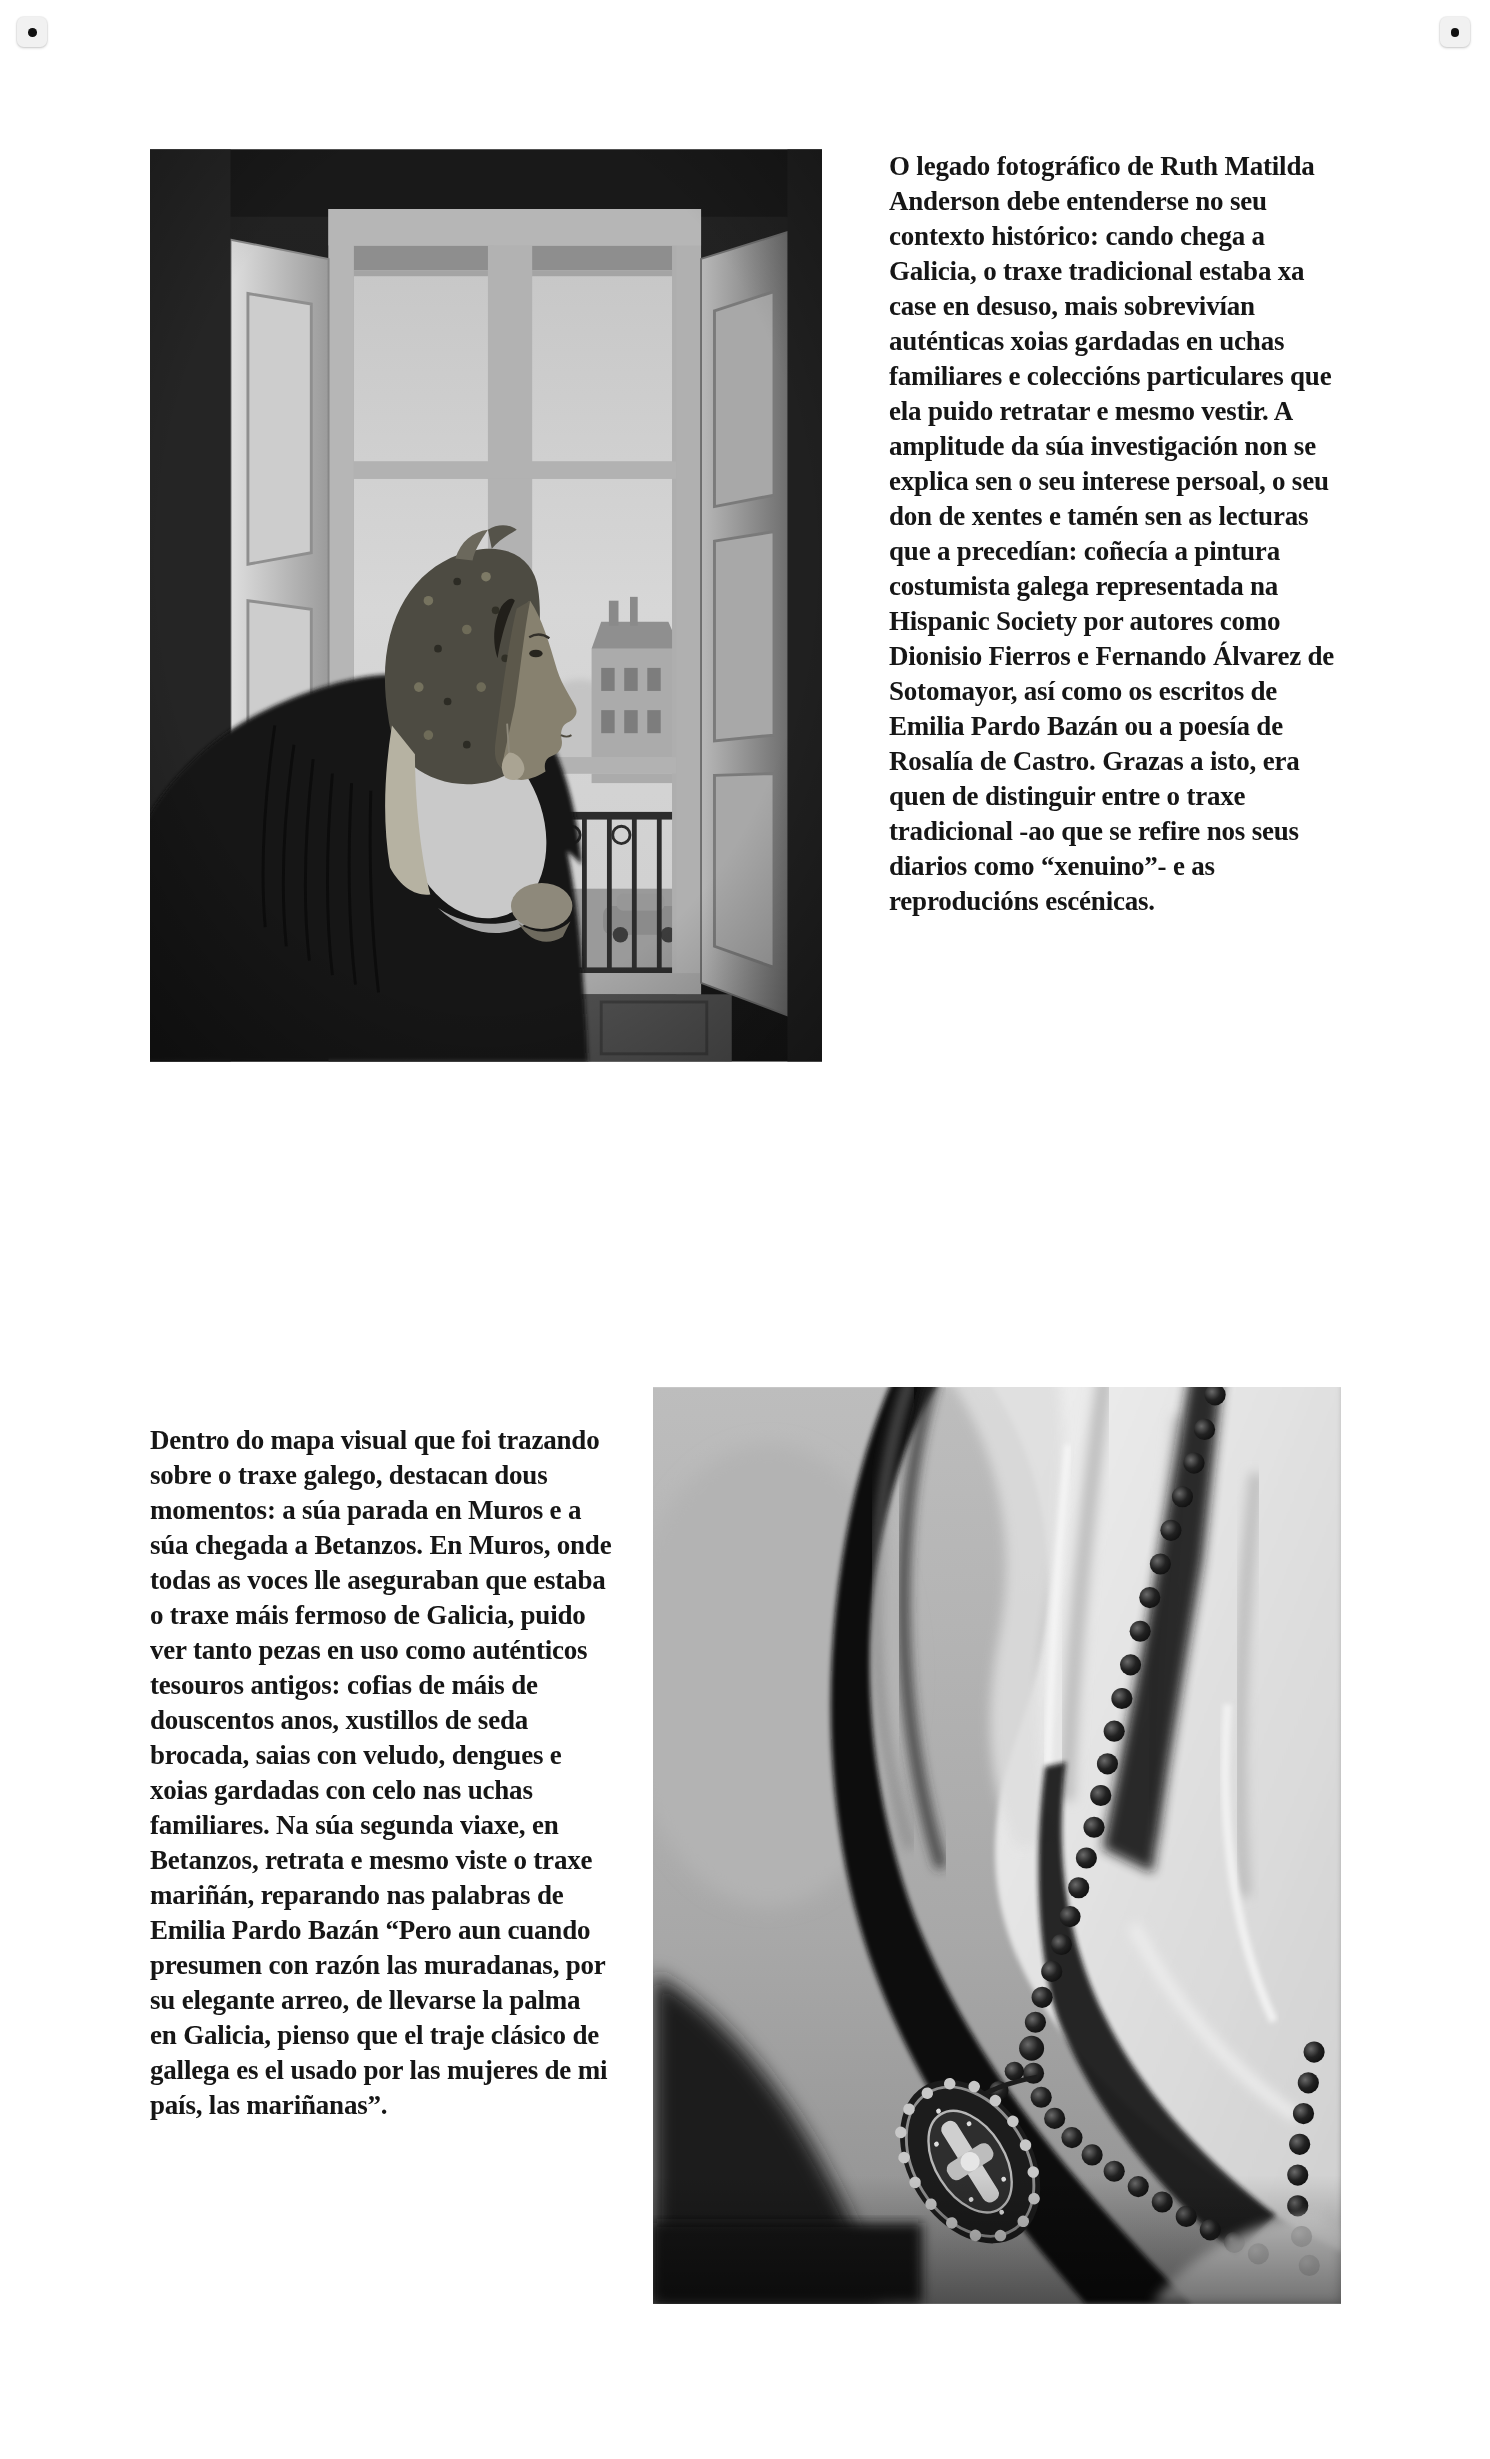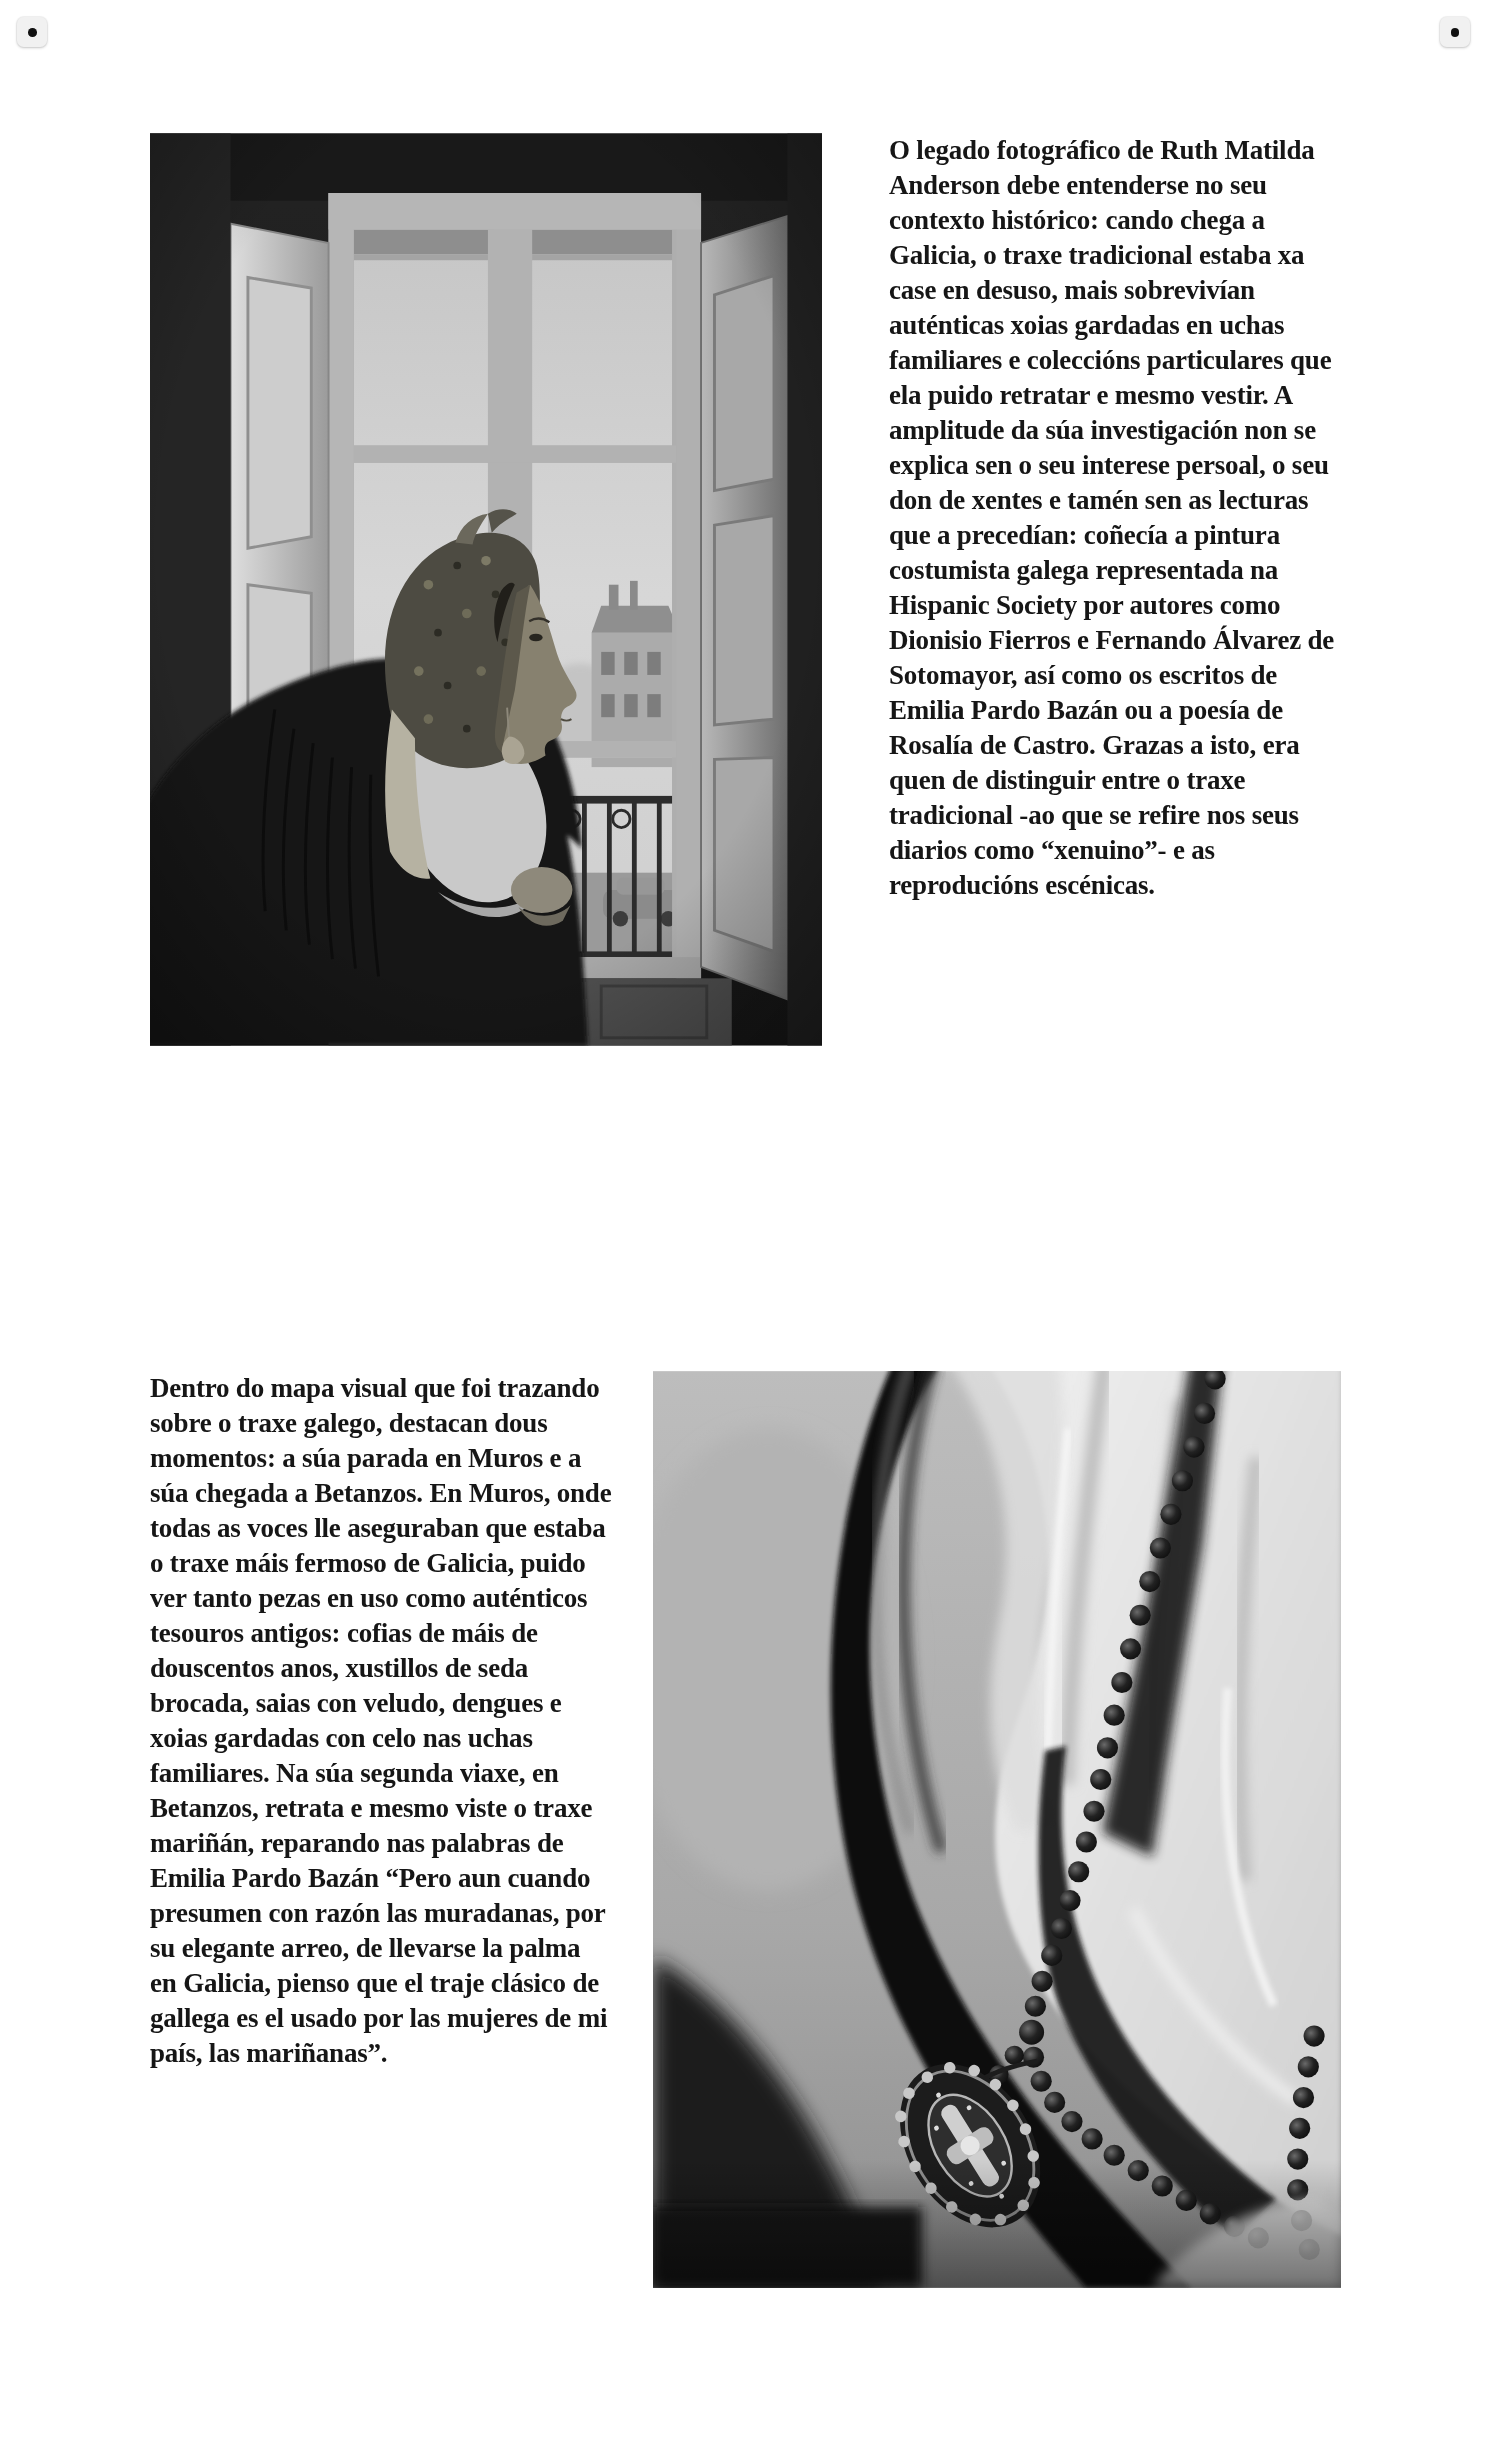--- a/index.html
+++ b/index.html
@@ -27,38 +27,38 @@
   }
   .corner-btn.left{left:17.3px;}
   .corner-btn.right{left:1440px;}
   .corner-btn .dot{
     width:8.6px;height:8.6px;border-radius:50%;
     background:#111111;
   }
   .content{
     position:absolute;
     left:150px;
-    top:133px;
+    top:149px;
     width:1191px;
   }
   .sec{display:flex;align-items:flex-start;}
   .photo{margin:0;flex:none;line-height:0;}
   .photo svg{display:block;}
   .textcol p{
     margin:0;
     font-size:27px;
     line-height:35px;
     font-weight:bold;
     letter-spacing:-0.2px;
     color:#161616;
     text-align:left;
   }
   .sec1 .textcol{width:455px;margin-left:67px;}
   .sec2{margin-top:325px;}
-  .sec2 .textcol{width:463px;font-family:Liberation Serif, serif;}
+  .sec2 .textcol{width:463px;margin-top:36px;font-family:Liberation Serif, serif;}
   .sec2 .photo{margin-left:auto;}
 </style>
 </head>
 <body>
 
 <div class="page">
 
   <button class="corner-btn left" type="button">
     <span class="dot"></span>
   </button>

